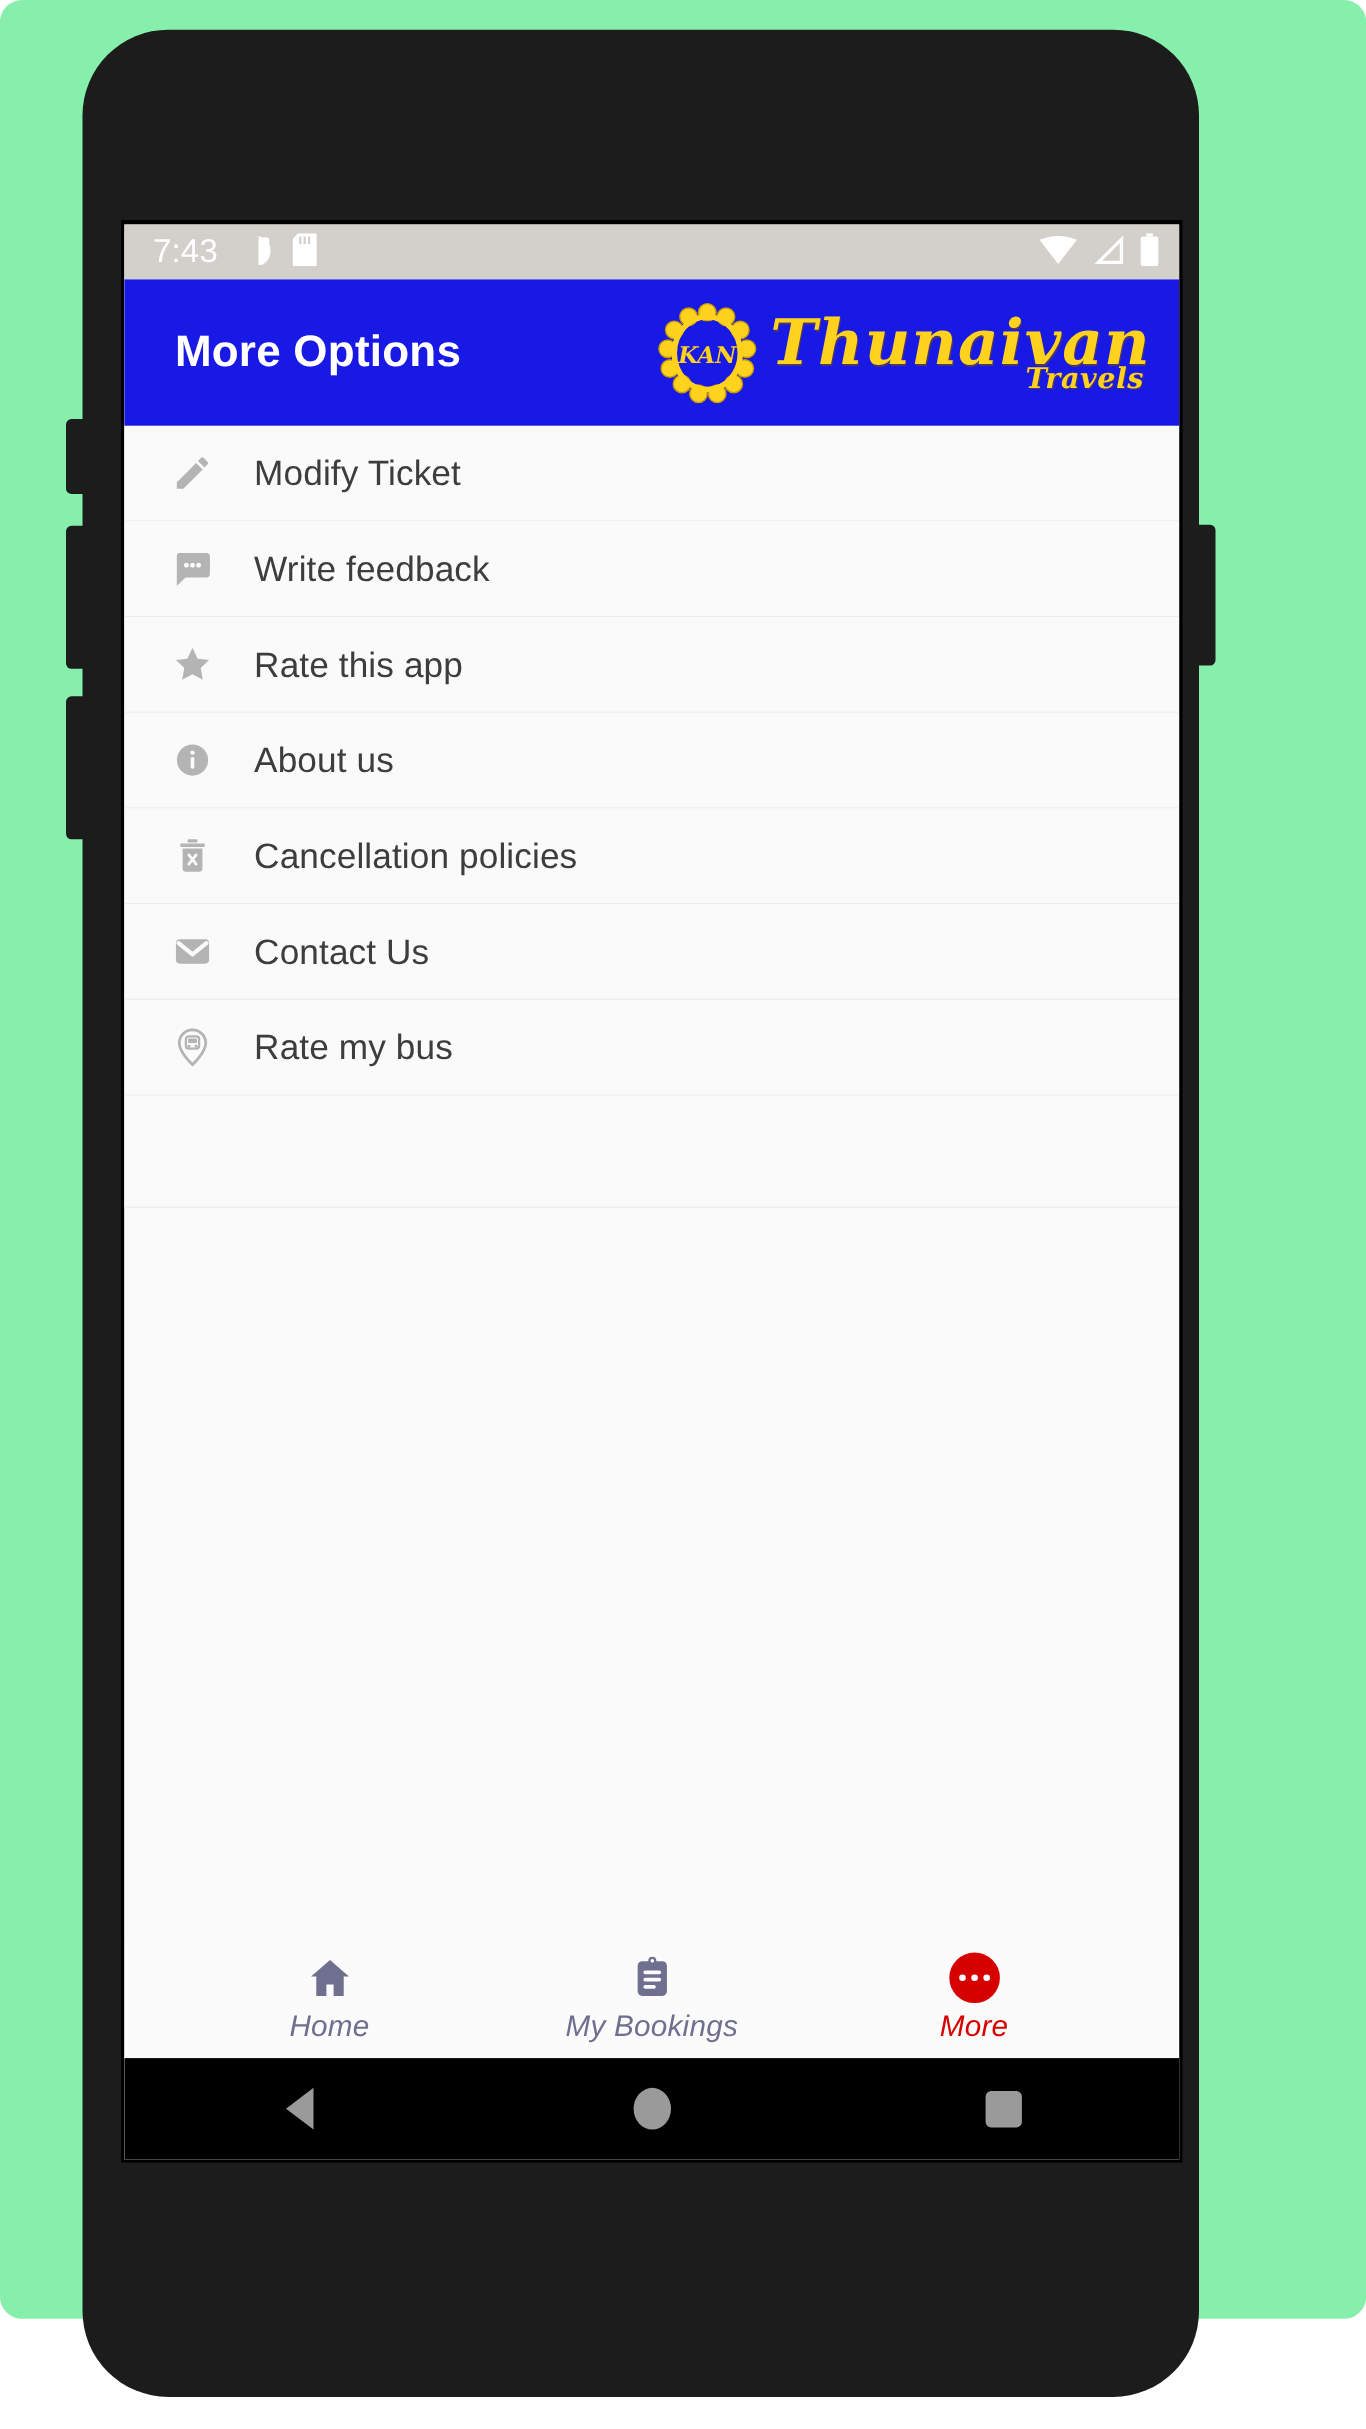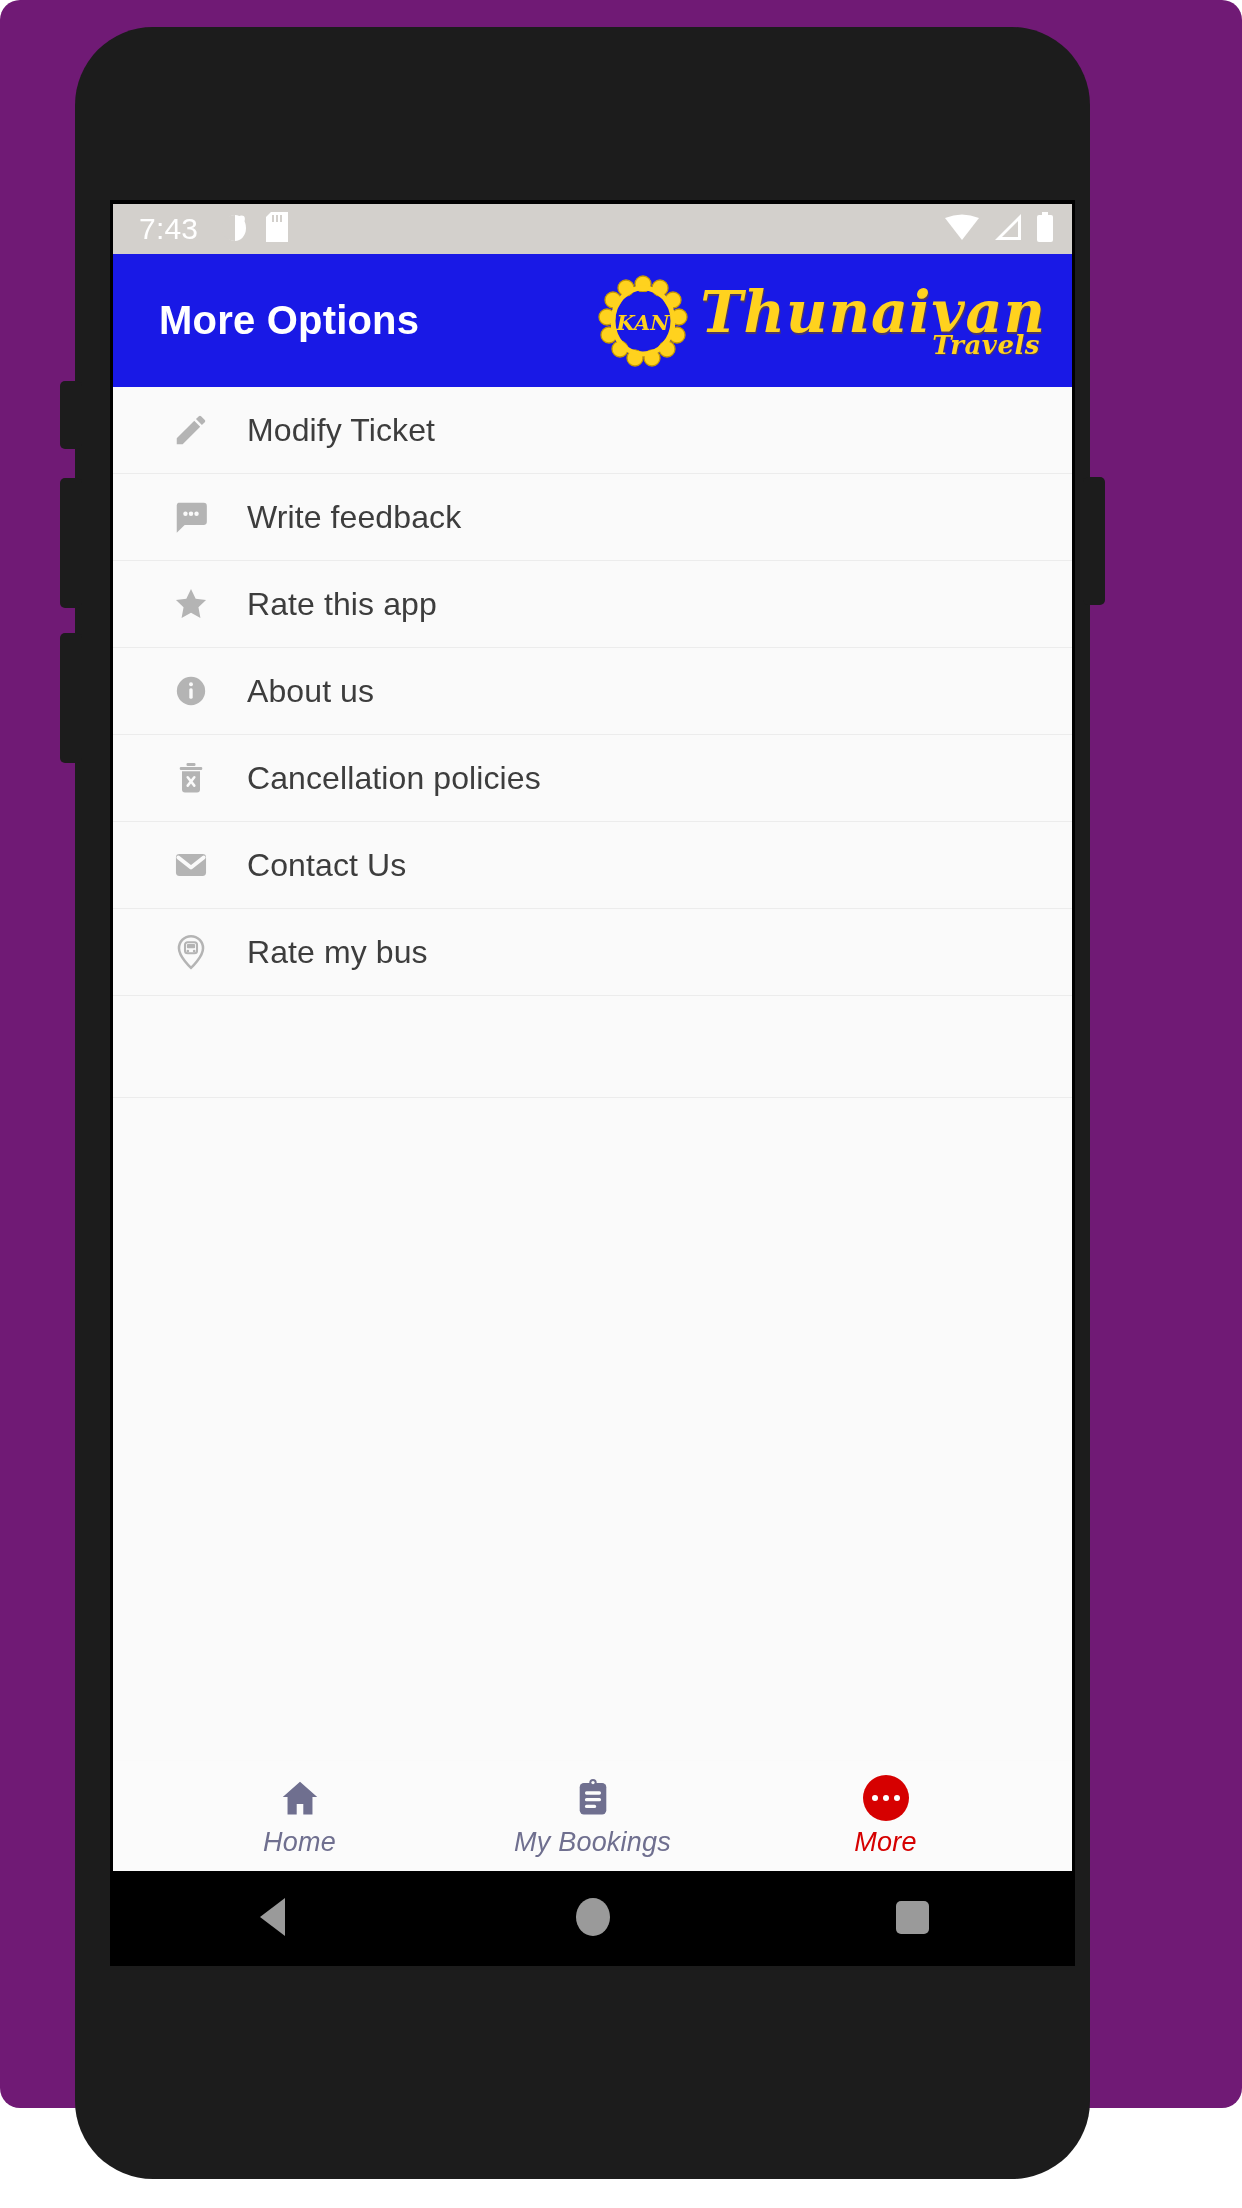--- a/index.html
+++ b/index.html
@@ -10,21 +10,21 @@
     background: #ffffff;
     font-family: "Liberation Sans", sans-serif;
     overflow: hidden;
   }
 
   
   .stage {
     position: relative;
     width: 1242px;
     height: 2108px;
-    background: #701a75;
+    background: #86efac;
     border-radius: 20px;
   }
 
   .phone-body {
     position: absolute;
     left: 75px;
     top: 27px;
     width: 1015px;
     height: 2152px;
     background: #1c1c1c;
@@ -143,21 +143,21 @@
   
   .menu-list {
     flex: 1 1 auto;
     background: #fafafa;
     overflow: hidden;
   }
   .menu-item {
     height: 87px;
     display: flex;
     align-items: center;
-    padding-left: 56px;
+    padding-left: 40px;
     border-bottom: 1px solid #ececec;
     background: #fafafa;
   }
   .menu-icon {
     width: 44px;
     height: 44px;
     flex: 0 0 auto;
     display: flex;
     align-items: center;
     justify-content: center;

